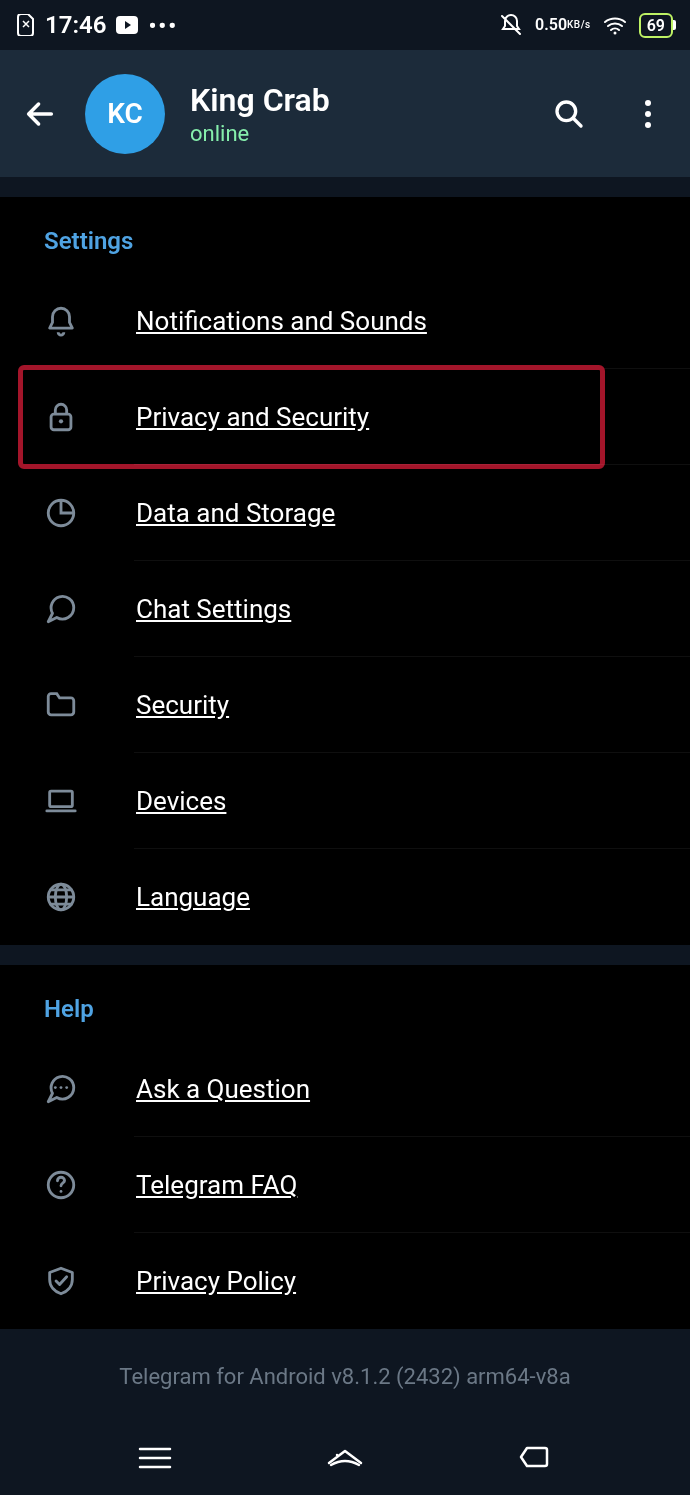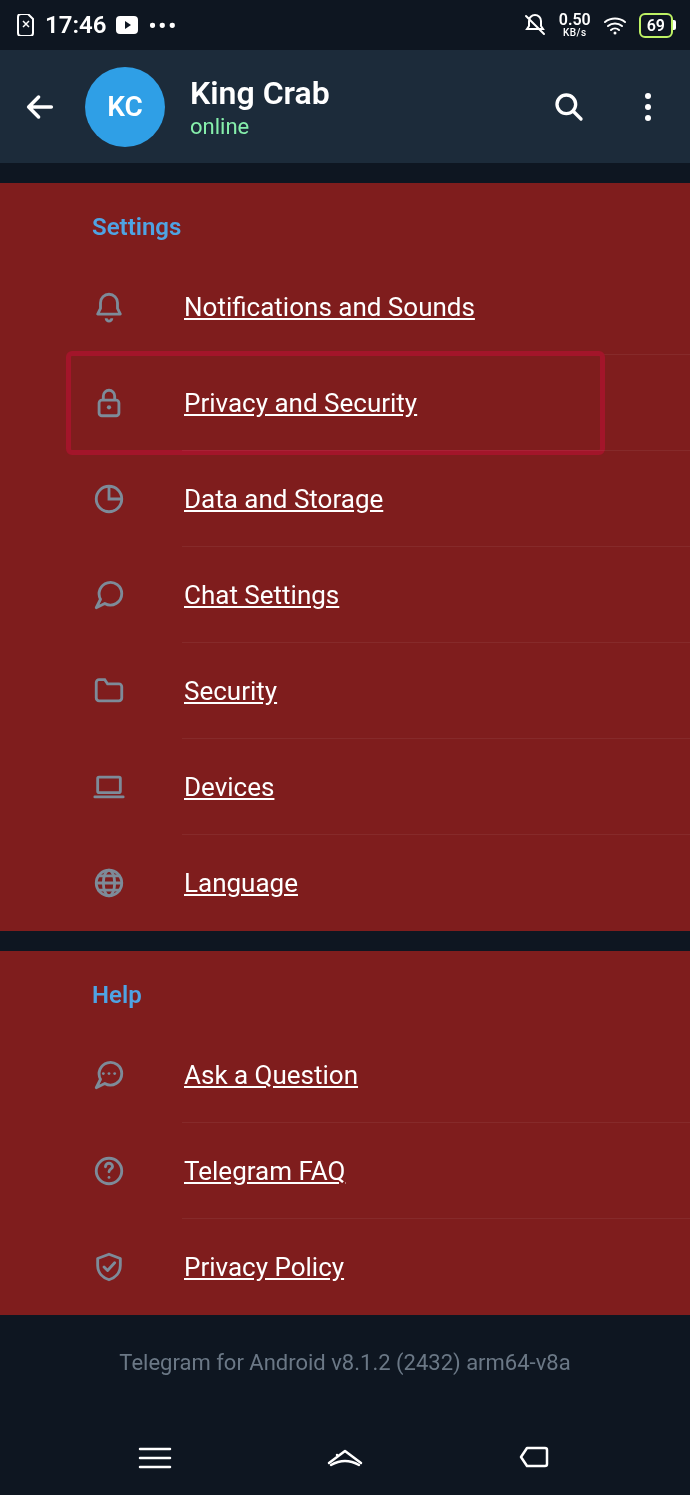--- a/index.html
+++ b/index.html
@@ -1,37 +1,37 @@
 <!DOCTYPE html>
 <html><head>
 <meta charset="utf-8">
 <style>
   * { box-sizing: border-box; margin: 0; padding: 0; }
   html, body { width: 690px; height: 1495px; background: #0e1621; font-family: -apple-system, Roboto, Arial, sans-serif; color: #fff; overflow: hidden; }
   .status-bar { height: 50px; display: flex; align-items: center; justify-content: space-between; padding: 0 17px; background: #0e1621; font-size: 22px; font-weight: 500; }
   .status-left { display: flex; align-items: center; gap: 10px; }
   .status-right { display: flex; align-items: center; gap: 12px; }
   .status-icon { display: inline-flex; align-items: center; }
-  .kbs-wrap { display: flex; flex-direction: column; line-height: 0.9; align-items: center; }
+  .kbs-wrap { display: flex; flex-direction: row; line-height: 0.9; align-items: center; }
   .kbs-top { font-size: 16px; font-weight: 600; }
   .kbs-bot { font-size: 10px; letter-spacing: 0.5px; }
   .batt { border: 2px solid #bef264; border-radius: 6px; padding: 1px 6px 1px 6px; font-size: 16px; font-weight: 600; position: relative; }
   .batt::after { content:""; position:absolute; right:-5px; top:50%; transform:translateY(-50%); width:3px; height:10px; background:#fff; border-radius:0 2px 2px 0; }
 
-  .app-header { background: #1c2b3a; height: 113px; display: flex; align-items: center; padding: 0 20px; gap: 25px; }
+  .app-header { background: #1c2b3a; height: 127px; display: flex; align-items: center; padding: 0 20px; gap: 25px; }
   .back-btn { width: 40px; height: 40px; display:flex; align-items:center; justify-content:center; }
   .avatar { width: 80px; height: 80px; border-radius: 50%; background: #2f9fe6; display:flex; align-items:center; justify-content:center; font-size: 28px; font-weight:600; color:#fff; }
   .title-block { flex: 1; }
   .title-name { font-size: 32px; font-weight: 600; }
   .title-status { font-size: 22px; color: #86efac; margin-top: 2px; }
   .hdr-icon { width: 44px; height:44px; display:flex; align-items:center; justify-content:center; margin-left: 10px; }
 
   .gap { height: 20px; background: #0e1621; }
 
-  .section { background: #7f1d1d; padding-left: 48px; }
+  .section { background: #000000; }
   .section-title { color: #4fa3e3; font-size: 24px; font-weight: 600; padding: 30px 0 18px 44px; }
 
   .row { display:flex; align-items:center; height: 96px; padding-left: 44px; position:relative;text-decoration:underline; }
   .row .icn { width: 56px; display:flex; align-items:center; justify-content:flex-start; color:#7d8b99; }
   .row .label { font-size: 26px; color:#fff; margin-left: 36px; }
   .divider { position:absolute; bottom:0; left:134px; right:0; height:1px; background: rgba(255,255,255,0.06); }
   .highlight { position:absolute; left: 18px; right: 85px; top: -4px; bottom:-4px; border: 5px solid #a3152a; border-radius: 6px; pointer-events:none; }
 
   .version { text-align:center; color:#6b7886; font-size: 22px; padding: 35px 8px 50px; }
 

